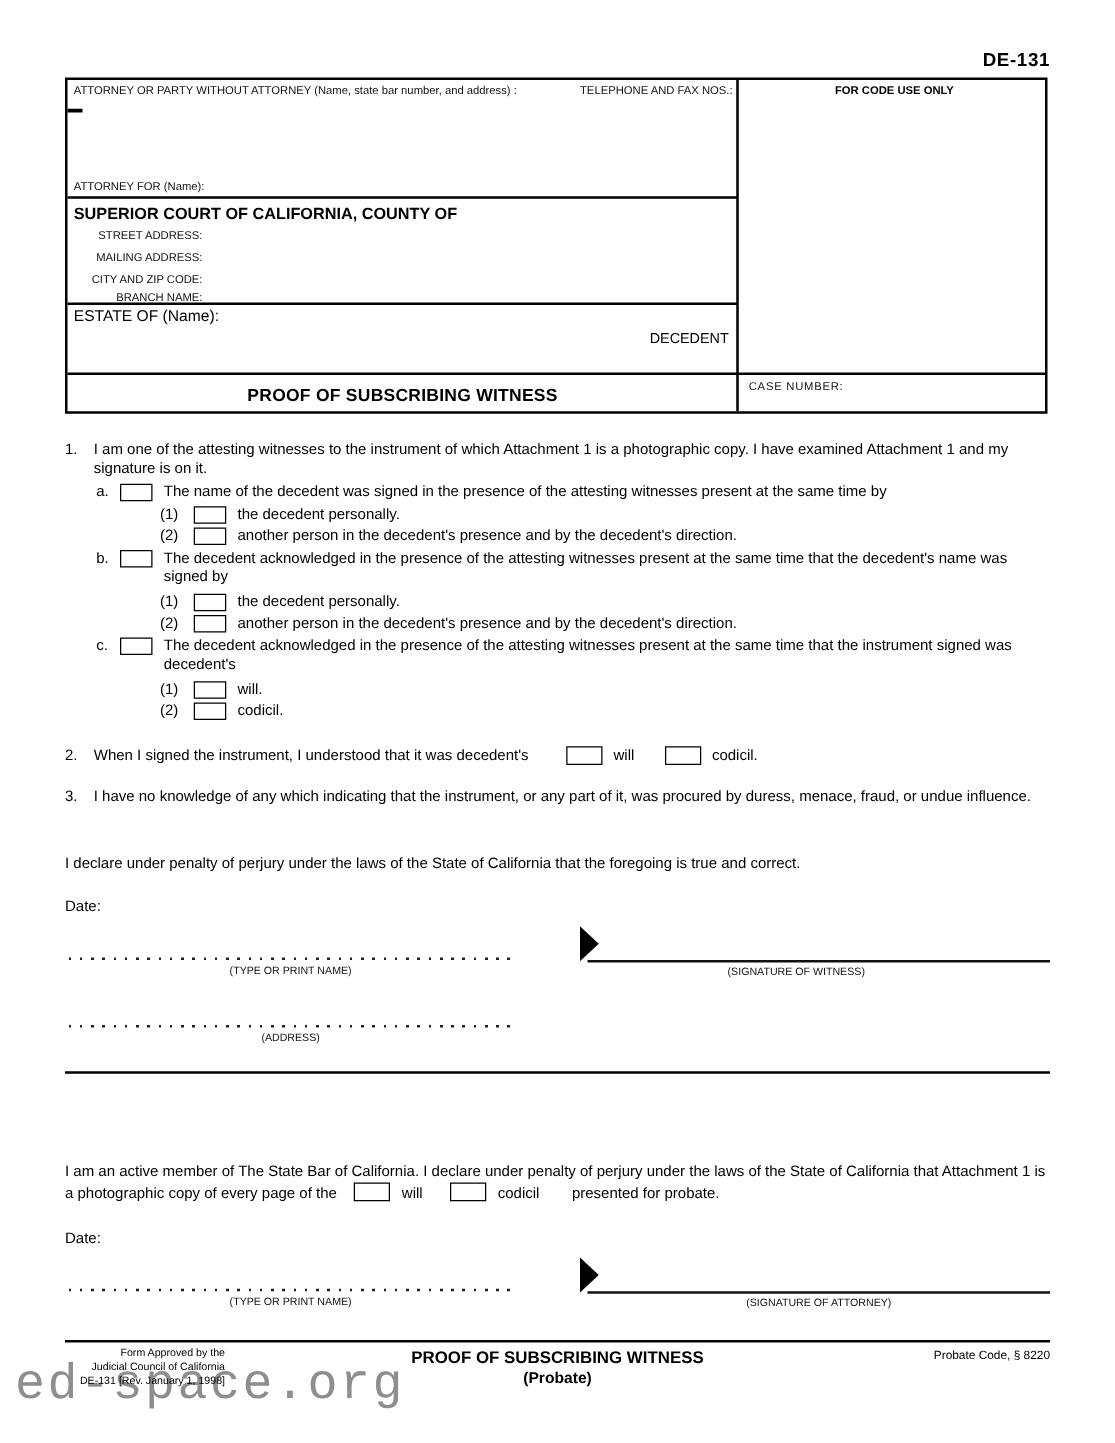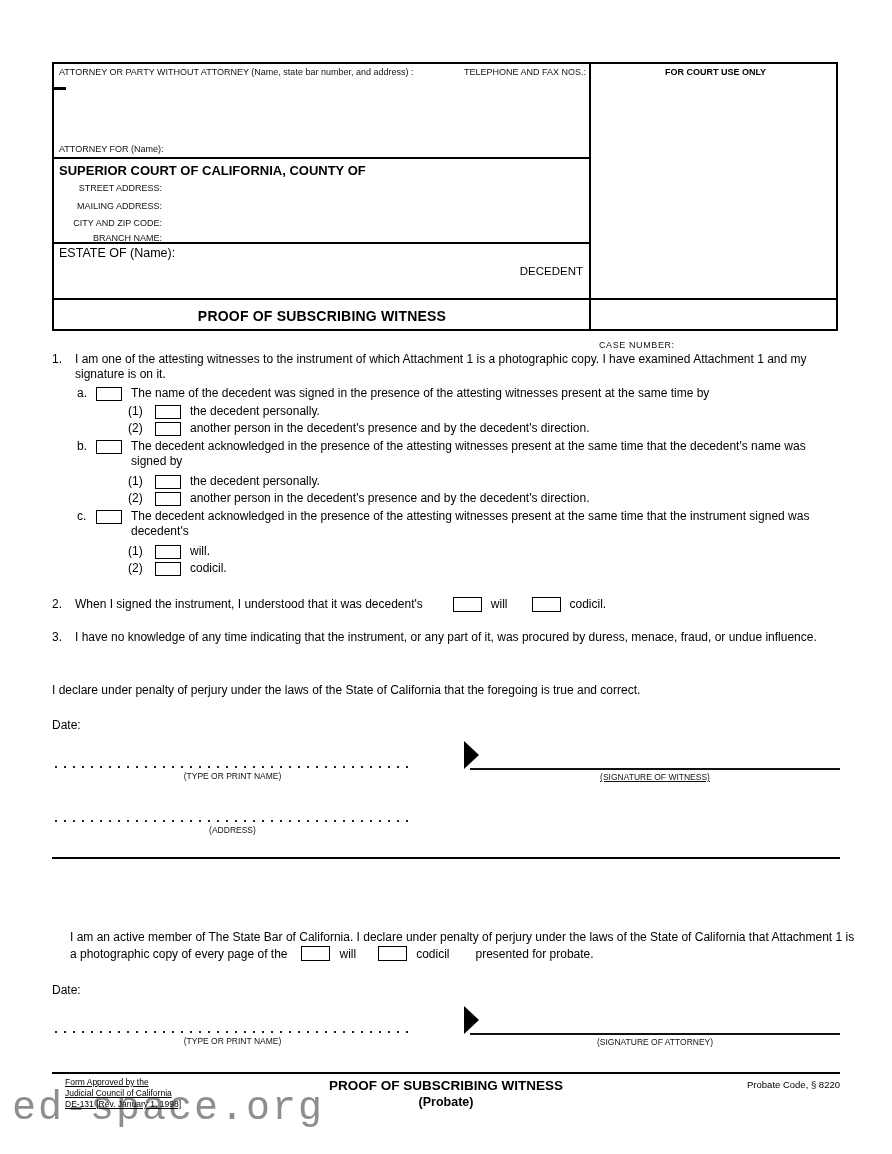--- a/index.html
+++ b/index.html
@@ -37,21 +37,21 @@
   .c-estate { left:0; top:177px; width:536px; height:40px; }
   .estate-label { position:absolute; top:5px; left:5px; font-size:12.5px; }
   .decedent-label { position:absolute; bottom:4px; right:7px; font-size:11.5px;text-align:center; }
 
   .c-title { left:0; top:236px; width:536px; height:31px; display:flex; align-items:center; justify-content:center; }
   .form-title { font-size:14px; font-weight:bold; letter-spacing:.2px; }
 
   .c-courtuse { left:537px; top:0; width:249px; height:234px; }
   .courtuse-label { position:absolute; top:3px; left:0; width:100%; text-align:center; font-size:9px; font-weight:bold; }
   .c-case { left:537px; top:236px; width:249px; height:31px; }
-  .case-label { position:absolute; top:4px; left:8px; letter-spacing:.6px;margin-top:36px; }
+  .case-label { position:absolute; top:4px; left:8px; letter-spacing:.6px; }
 
   
   .bodytxt { font-size:12px; line-height:15px; }
   .item { display:flex; }
   .num { width:23px; flex:none; }
   .opt-label { width:19px; flex:none; }
   .sub-label { width:27px; flex:none; }
   .cb { display:inline-block; width:26px; height:14px; border:1.7px solid #000; background:#fff; flex:none; }
   .row-cb { margin:0 9px 0 0; margin-top:0.5px; }
   .cb-wide { width:29px; height:15px; }
@@ -74,58 +74,59 @@
   .declaration { top:683px; left:52px; width:788px; }
   .date1 { top:718px; left:52px; }
   .date2 { top:983px; left:52px; }
 
   .dotline { height:2px; background-image:repeating-linear-gradient(to right,#222 0,#222 2px,transparent 2px,transparent 9px); }
   .dl-name1 { top:766px; left:55px; width:355px; }
   .dl-addr  { top:820px; left:55px; width:355px; }
   .dl-name2 { top:1031px; left:55px; width:355px; }
   .underlabel { font-size:8.5px; text-align:center; color:#111; }
   .ul-name1 { top:771px; left:55px; width:355px; }
-  .ul-sig1  { top:772px; left:470px; width:370px;text-decoration:underline; }
+  .ul-sig1  { top:772px; left:452px; width:370px; }
   .ul-addr  { top:825px; left:55px; width:355px; }
   .ul-name2 { top:1036px; left:55px; width:355px; }
   .ul-sig2  { top:1037px; left:470px; width:370px; }
 
   .sigline { height:2px; background:#111; }
   .sl-1 { top:768px; left:470px; width:370px; }
   .sl-2 { top:1033px; left:470px; width:370px; }
   .sig-arrow { width:0; height:0; border-top:14px solid transparent; border-bottom:14px solid transparent; border-left:15px solid #000; }
   .ar-1 { top:741px; left:464px; }
   .ar-2 { top:1006px; left:464px; }
 
   .separator { top:857px; left:52px; width:788px; height:2px; background:#000; }
 
   .cert-title { top:875px; left:52px; width:788px; text-align:center; font-size:13.5px; font-weight:bold; }
   .cert-sub   { top:894px; left:52px; width:788px; text-align:center; font-size:12px; }
-  .cert-para  { top:929px; left:52px; width:790px; font-size:12px; line-height:17px;margin-left:18px; }
+  .cert-para  { top:929px; left:52px; width:790px; font-size:12px; line-height:17px; }
   .cert-para .cb { vertical-align:-3px; }
   .cb-m1 { margin:0 9px 0 14px; } .cb-m2 { margin:0 9px 0 22px; }
   .gap-sp { display:inline-block; width:26px; }
 
   .footer-line { top:1072px; left:52px; width:788px; height:2px; background:#000; }
-  .footer-left { top:1077px; left:65px; width:140px; text-align:left; font-size:8.5px; line-height:11px;text-decoration:underline; }
+  .footer-left { top:1077px; left:40px; width:140px; text-align:right; font-size:8.5px; line-height:11px; }
   .footer-center { top:1078px; left:52px; width:788px; text-align:center; }
   .fc-title { font-size:13.5px; font-weight:bold; }
   .fc-sub { font-size:12.5px; font-weight:bold; margin-top:2px; }
   .footer-right { top:1079px; left:540px; width:300px; text-align:right; font-size:9.5px; }
 
   .watermark {
     top:1086px; left:12px; font-family:"Liberation Mono","DejaVu Sans Mono",monospace;
     font-size:40px; letter-spacing:2px; color:#8e8e8e; mix-blend-mode:multiply; z-index:5;
   }
 </style>
 </head>
 <body>
 
 <div class="page">
 
+  <div class="abs de-number">DE-131</div>
 
   <div class="abs htable">
     <div class="vline"></div>
     <div class="hline hl-attorney"></div>
     <div class="hline hl-court"></div>
     <div class="hline hl-estate"></div>
 
     <div class="cell c-attorney">
       <span class="tiny-label att-label">ATTORNEY OR PARTY WITHOUT ATTORNEY (Name, state bar number, and address) :</span>
       <span class="tiny-label tel-label">TELEPHONE AND FAX NOS.:</span>
@@ -144,21 +145,21 @@
     <div class="cell c-estate">
       <span class="estate-label">ESTATE OF (Name):</span>
       <span class="decedent-label">DECEDENT</span>
     </div>
 
     <div class="cell c-title">
       <span class="form-title">PROOF OF SUBSCRIBING WITNESS</span>
     </div>
 
     <div class="cell c-courtuse">
-      <span class="courtuse-label">FOR COURT USE ONLY</span>
+      <span class="courtuse-label">FOR CODE USE ONLY</span>
     </div>
 
     <div class="cell c-case">
       <span class="tiny-label case-label">CASE  NUMBER:</span>
     </div>
   </div>
 
   <div class="abs bodytxt item i1">
     <span class="num">1.</span>
     <span class="txtcol">I am one of the attesting witnesses to the instrument of which Attachment 1 is a photographic copy.  I have examined Attachment 1 and my signature is on it.</span>
@@ -216,21 +217,21 @@
     <span class="num">2.</span>
     <span>When I signed the instrument, I understood that it was decedent's</span>
     <span class="cb cb-wide cb-will"></span>
     <span class="lbl">will</span>
     <span class="cb cb-wide cb-cod"></span>
     <span class="lbl">codicil.</span>
   </div>
 
   <div class="abs bodytxt item i3">
     <span class="num">3.</span>
-    <span class="txtcol">I have no knowledge of any time indicating that the instrument, or any part of it, was procured by duress, menace, fraud, or undue influence.</span>
+    <span class="txtcol">I have no knowledge of any which indicating that the instrument, or any part of it, was procured by duress, menace, fraud, or undue influence.</span>
   </div>
 
   <div class="abs bodytxt declaration">I declare under penalty of perjury under the laws of the State of California that the foregoing is true and correct.</div>
 
   <div class="abs bodytxt date1">Date:</div>
   <div class="abs dotline dl-name1"></div>
   <div class="abs underlabel ul-name1">(TYPE OR PRINT NAME)</div>
   <div class="abs sig-arrow ar-1"></div>
   <div class="abs sigline sl-1"></div>
   <div class="abs underlabel ul-sig1">(SIGNATURE OF WITNESS)</div>

